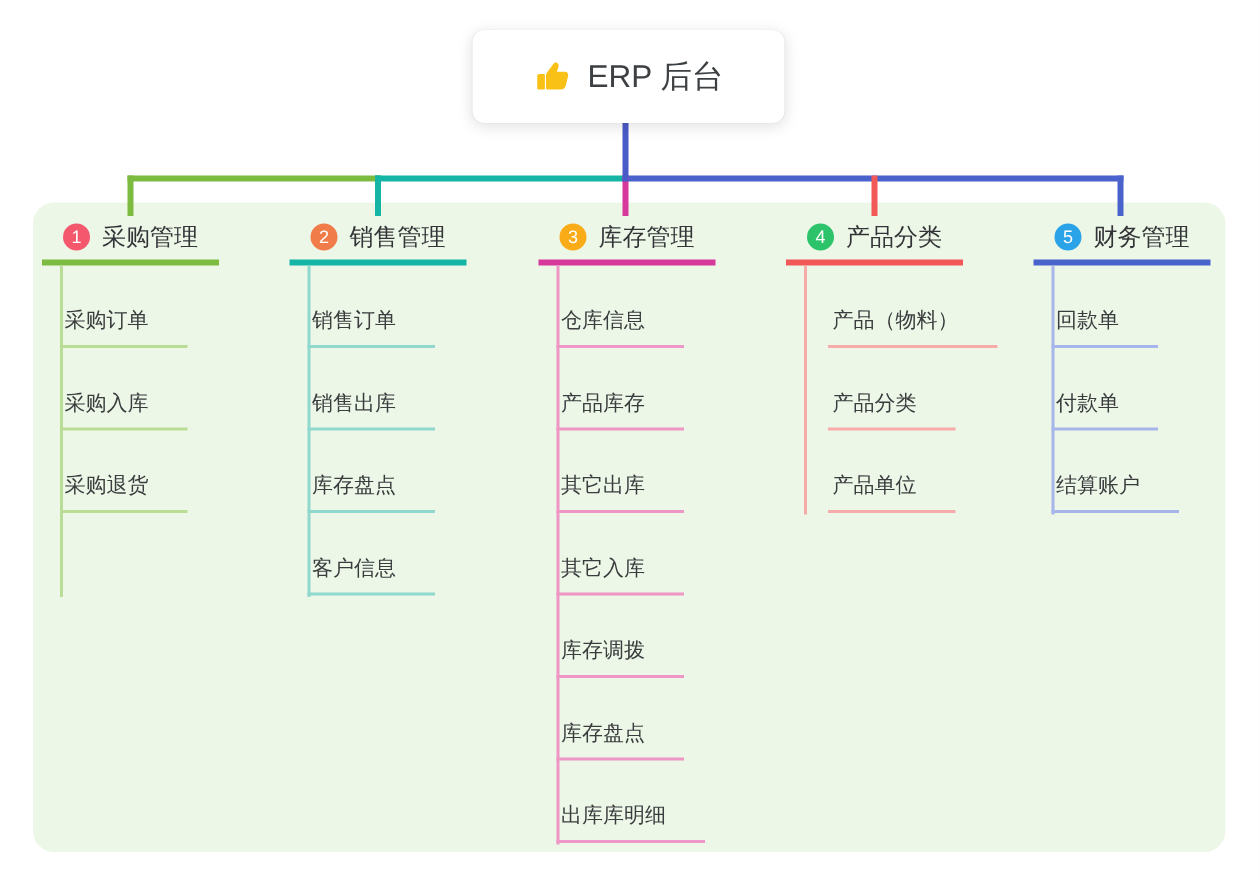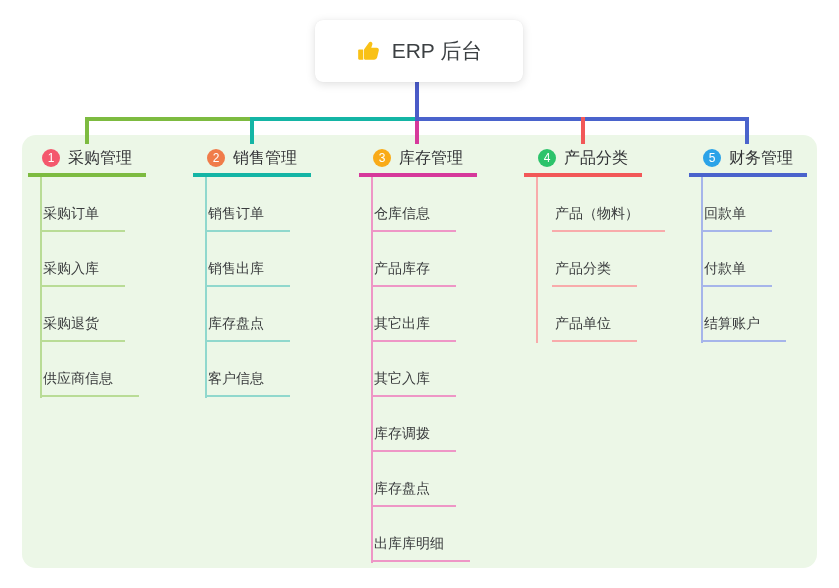--- a/index.html
+++ b/index.html
@@ -69,21 +69,20 @@
   <div id="branches">
       <div class="branch-header" style="left: 28px; border-bottom-color: rgb(125, 187, 64);">
         <span class="badge" style="background: rgb(244, 88, 109);">1</span>
         <span class="branch-title">采购管理</span>
       </div>
       <div class="trunk" style="left: 40px; height: 221px; background: rgb(185, 220, 150);"></div>
       <div class="children" style="left: 40px;">
         <div class="child" style="border-bottom-color: rgb(185, 220, 150);">采购订单</div>
         <div class="child" style="border-bottom-color: rgb(185, 220, 150);">采购入库</div>
         <div class="child" style="border-bottom-color: rgb(185, 220, 150); font-family: Liberation Serif, serif;">采购退货</div>
-        <div class="child" style="border-bottom-color: rgb(185, 220, 150);">供应商信息</div>
       </div>
       <div class="branch-header" style="left: 193px; border-bottom-color: rgb(20, 181, 165);">
         <span class="badge" style="background: rgb(240, 124, 74);">2</span>
         <span class="branch-title">销售管理</span>
       </div>
       <div class="trunk" style="left: 205px; height: 221px; background: rgb(144, 216, 205);"></div>
       <div class="children" style="left: 205px;">
         <div class="child" style="border-bottom-color: rgb(144, 216, 205);">销售订单</div>
         <div class="child" style="border-bottom-color: rgb(144, 216, 205);">销售出库</div>
         <div class="child" style="border-bottom-color: rgb(144, 216, 205);">库存盘点</div>

